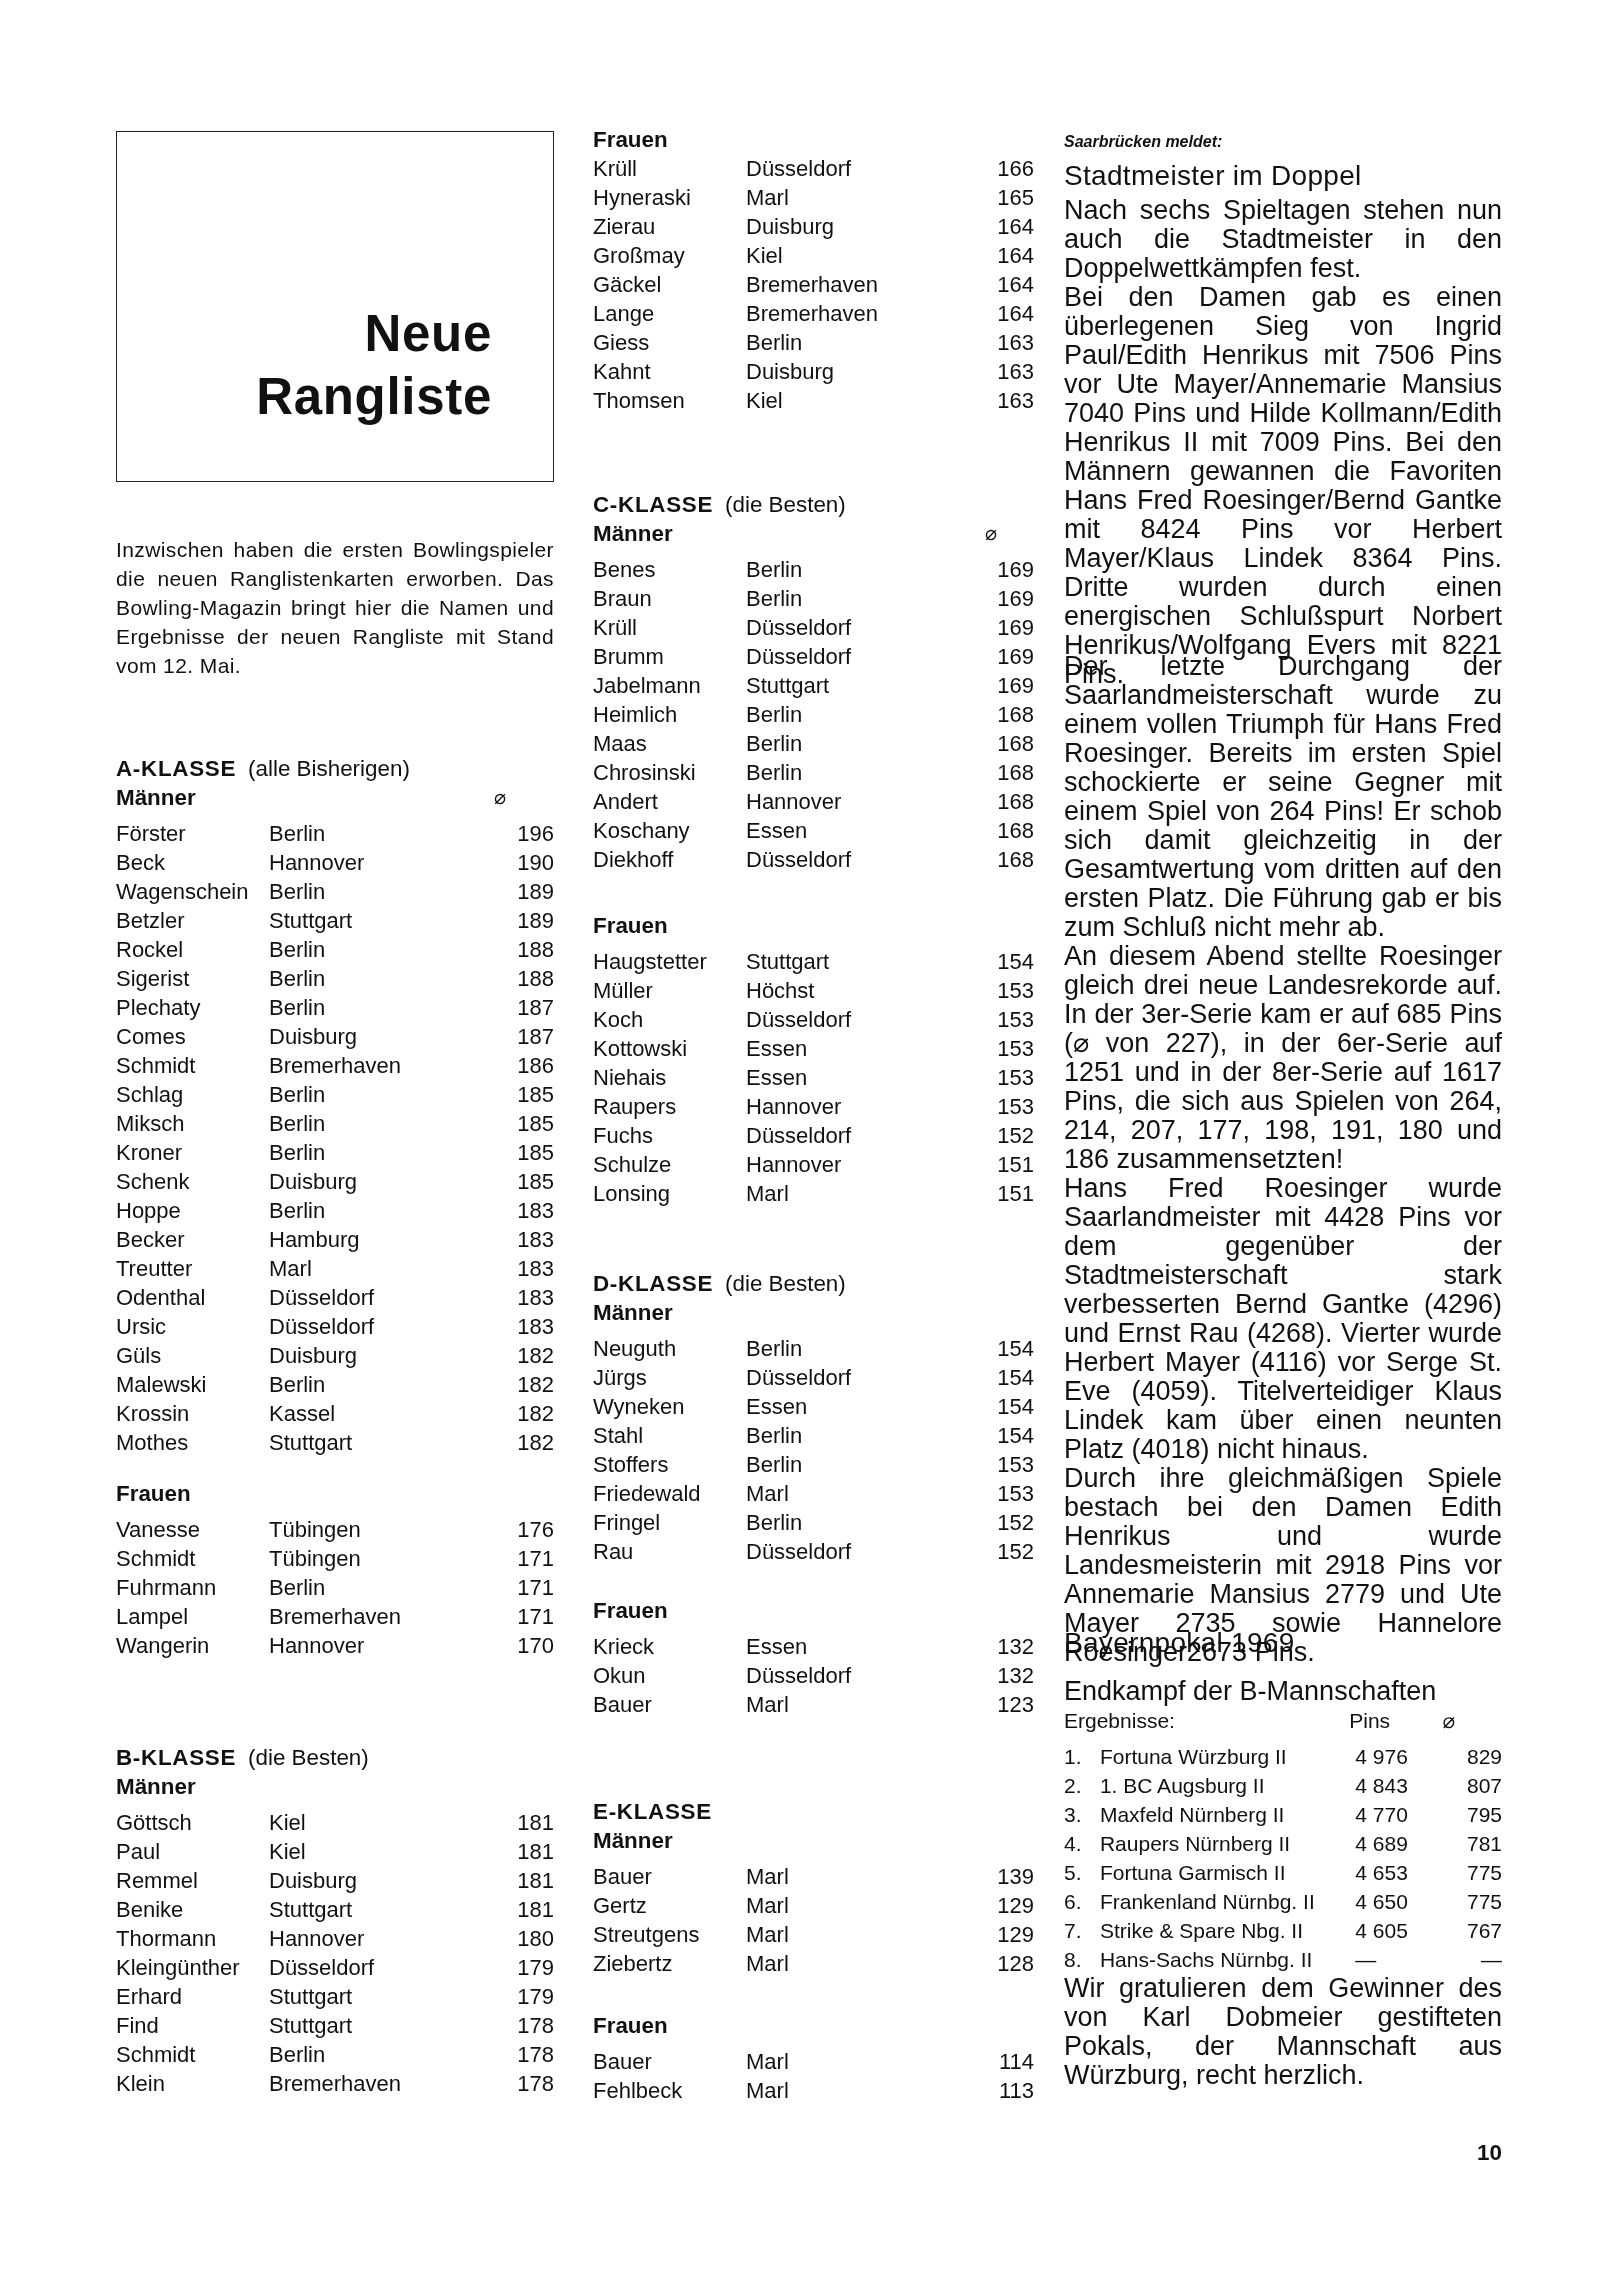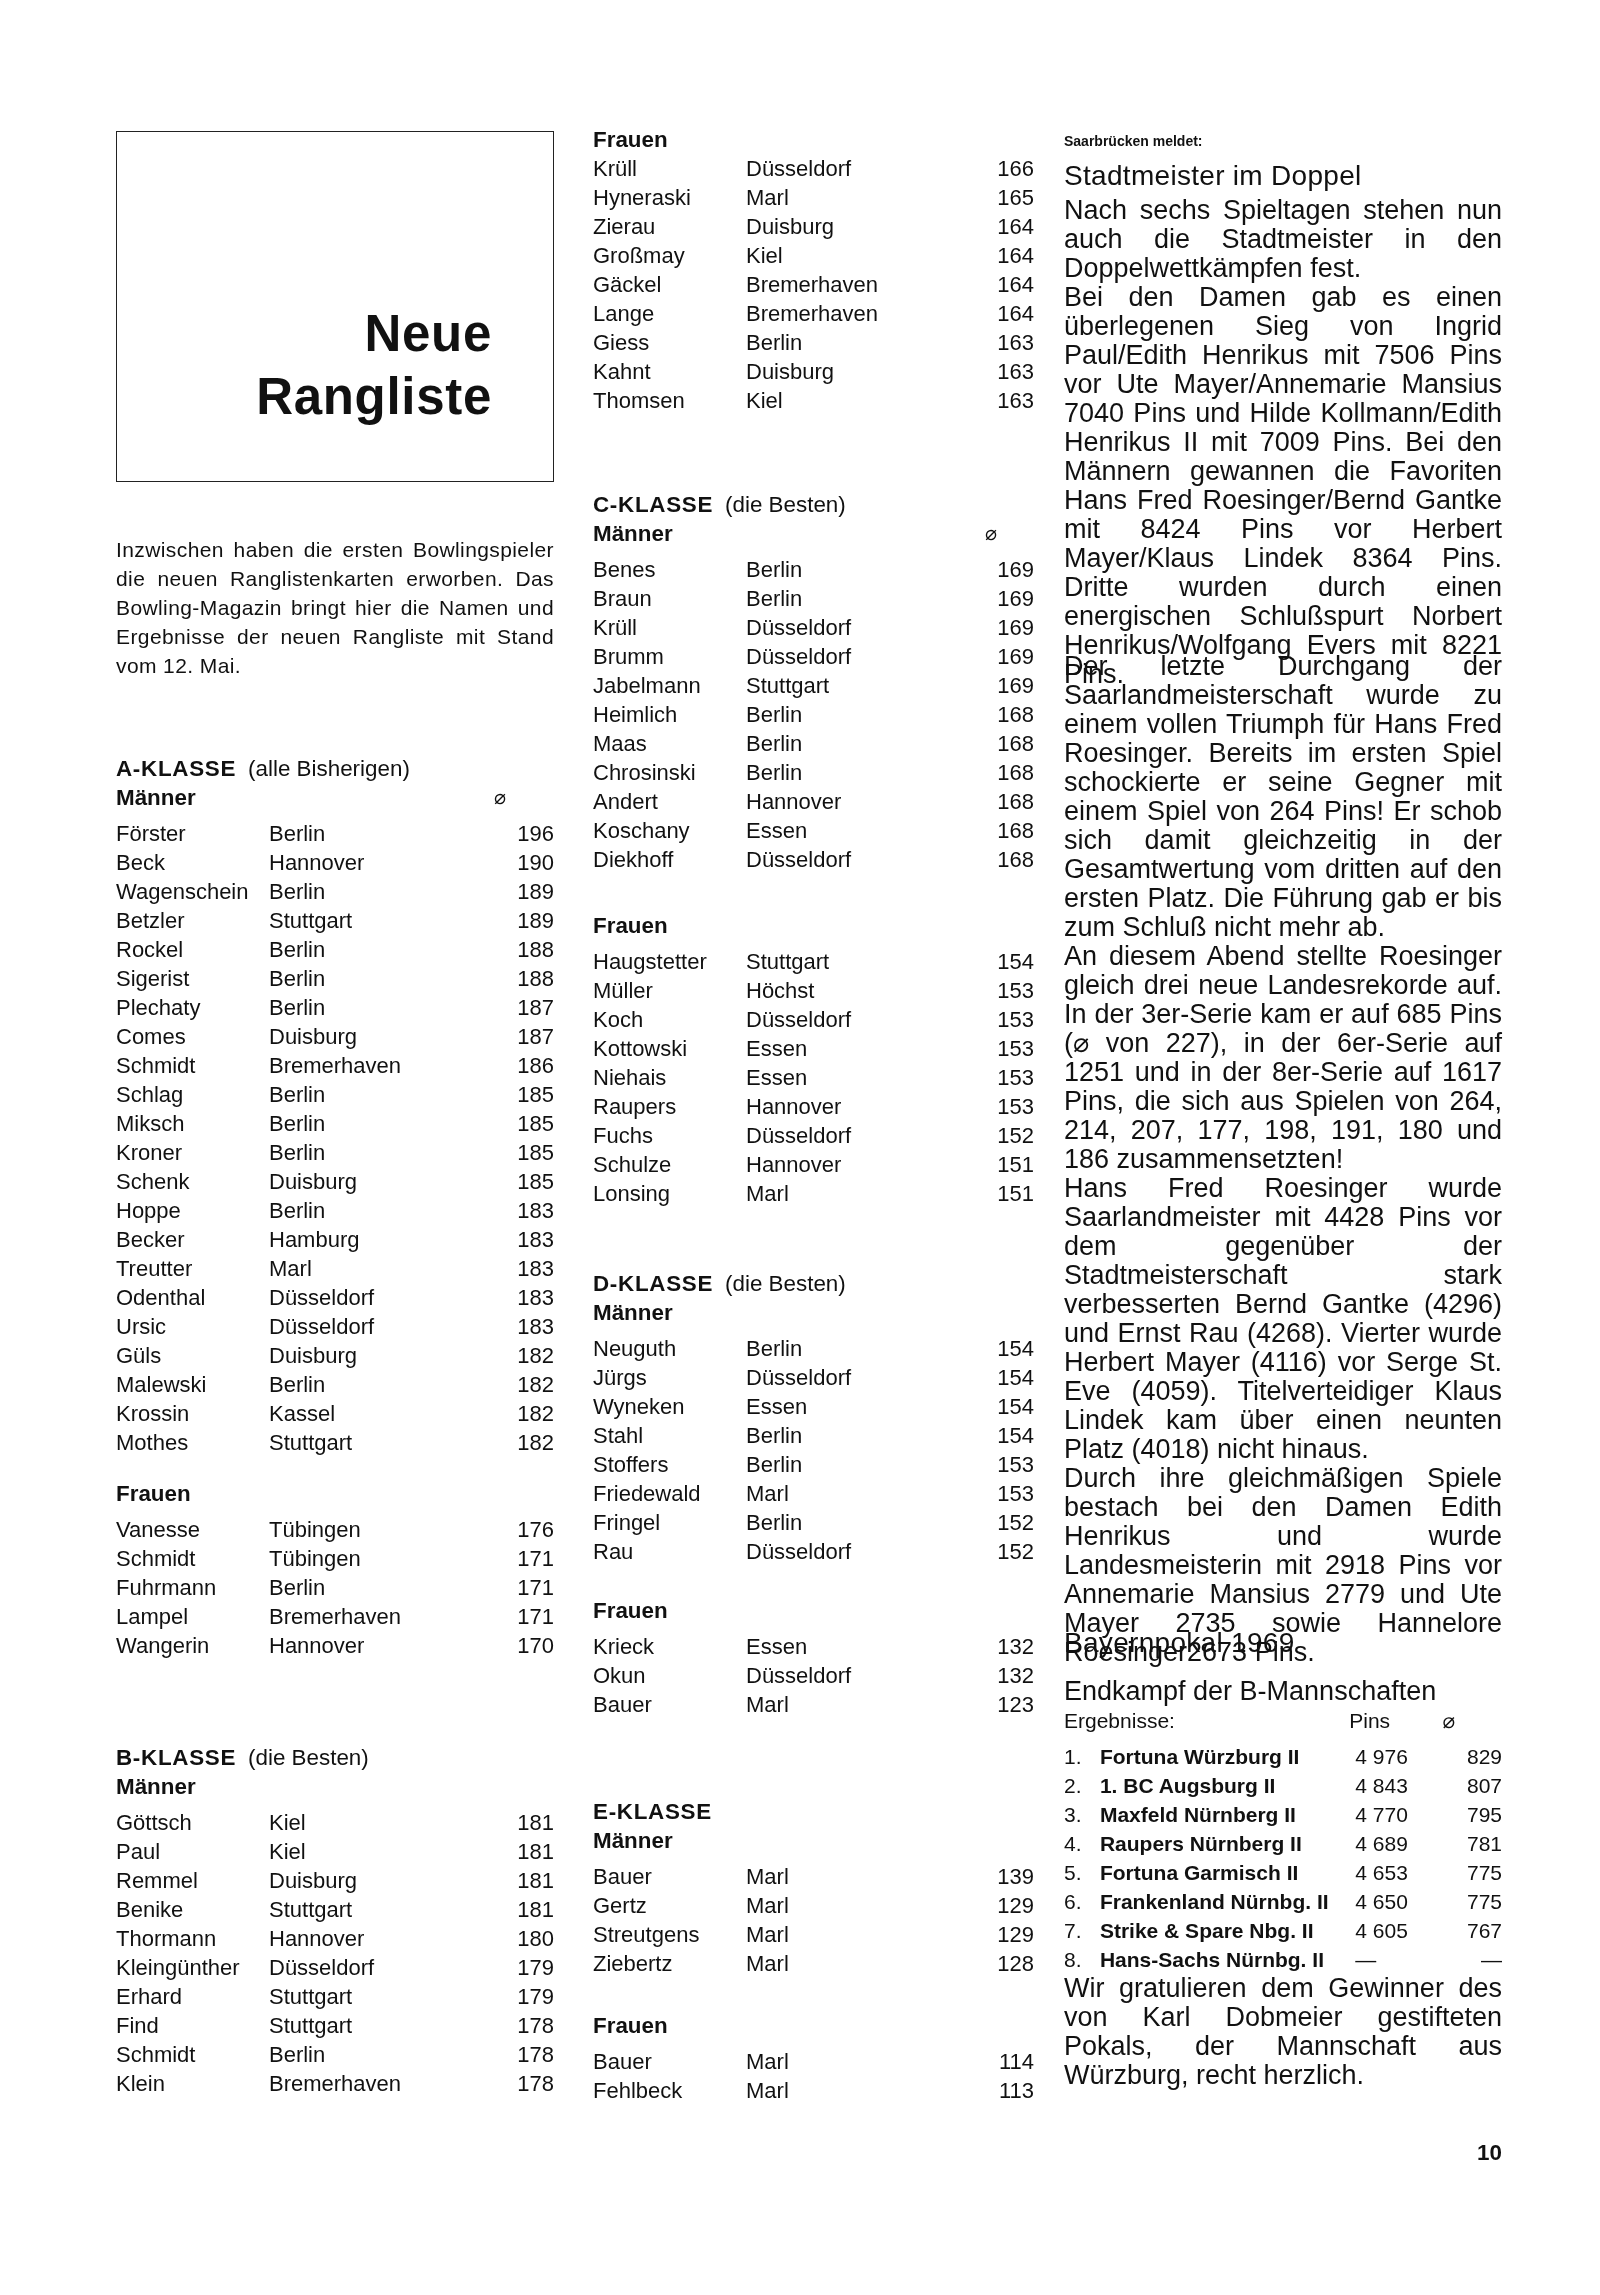--- a/index.html
+++ b/index.html
@@ -25,27 +25,27 @@
   .klasse b { font-weight: bold; letter-spacing: 0.7px; }
   .klasse span.sub { margin-left: 12px; }
   .sex { font-weight: bold; font-size: 22.4px; line-height: 29px; position: relative; }
   .sex .avg { position: absolute; right: 48px; font-weight: normal; font-size: 20px; top: 0; }
   .rows { margin-top: 6.6px; }
   .row { display: flex; font-size: 22px; line-height: 29px; white-space: nowrap; }
   .row .n { width: 153px; }
   .row .c { flex: 1; }
   .row .v { width: 59px; text-align: right; }
 
-  .r-kicker { font-weight: bold; font-size: 14px; line-height: 29px; }
+  .r-kicker { font-weight: bold; font-size: 16px; line-height: 29px; font-style: italic; }
   .r-head { font-weight: normal; font-size: 28px; line-height: 40px; letter-spacing: 0.3px; }
   .r-text { font-size: 27px; line-height: 29px; text-align: justify; }
   .r-text p { margin: 0; }
   .bp-table .bprow { display: flex; font-size: 21px; line-height: 29px; white-space: nowrap; }
   .bp-table .rank { width: 36px; }
-  .bp-table .team { width: 256px; font-weight: bold; }
+  .bp-table .team { width: 256px; }
   .bp-table .pins { width: 86px; }
   .bp-table .avgv { width: 61px; text-align: right; }
   .page-num { position: absolute; right: 0; top: 2140px; font-weight: bold; font-size: 22.4px; }
 </style>
 </head>
 <body>
 
 <div class="col" id="col-left">
   <div class="title-box">
     <div class="t t1">Neue</div>

